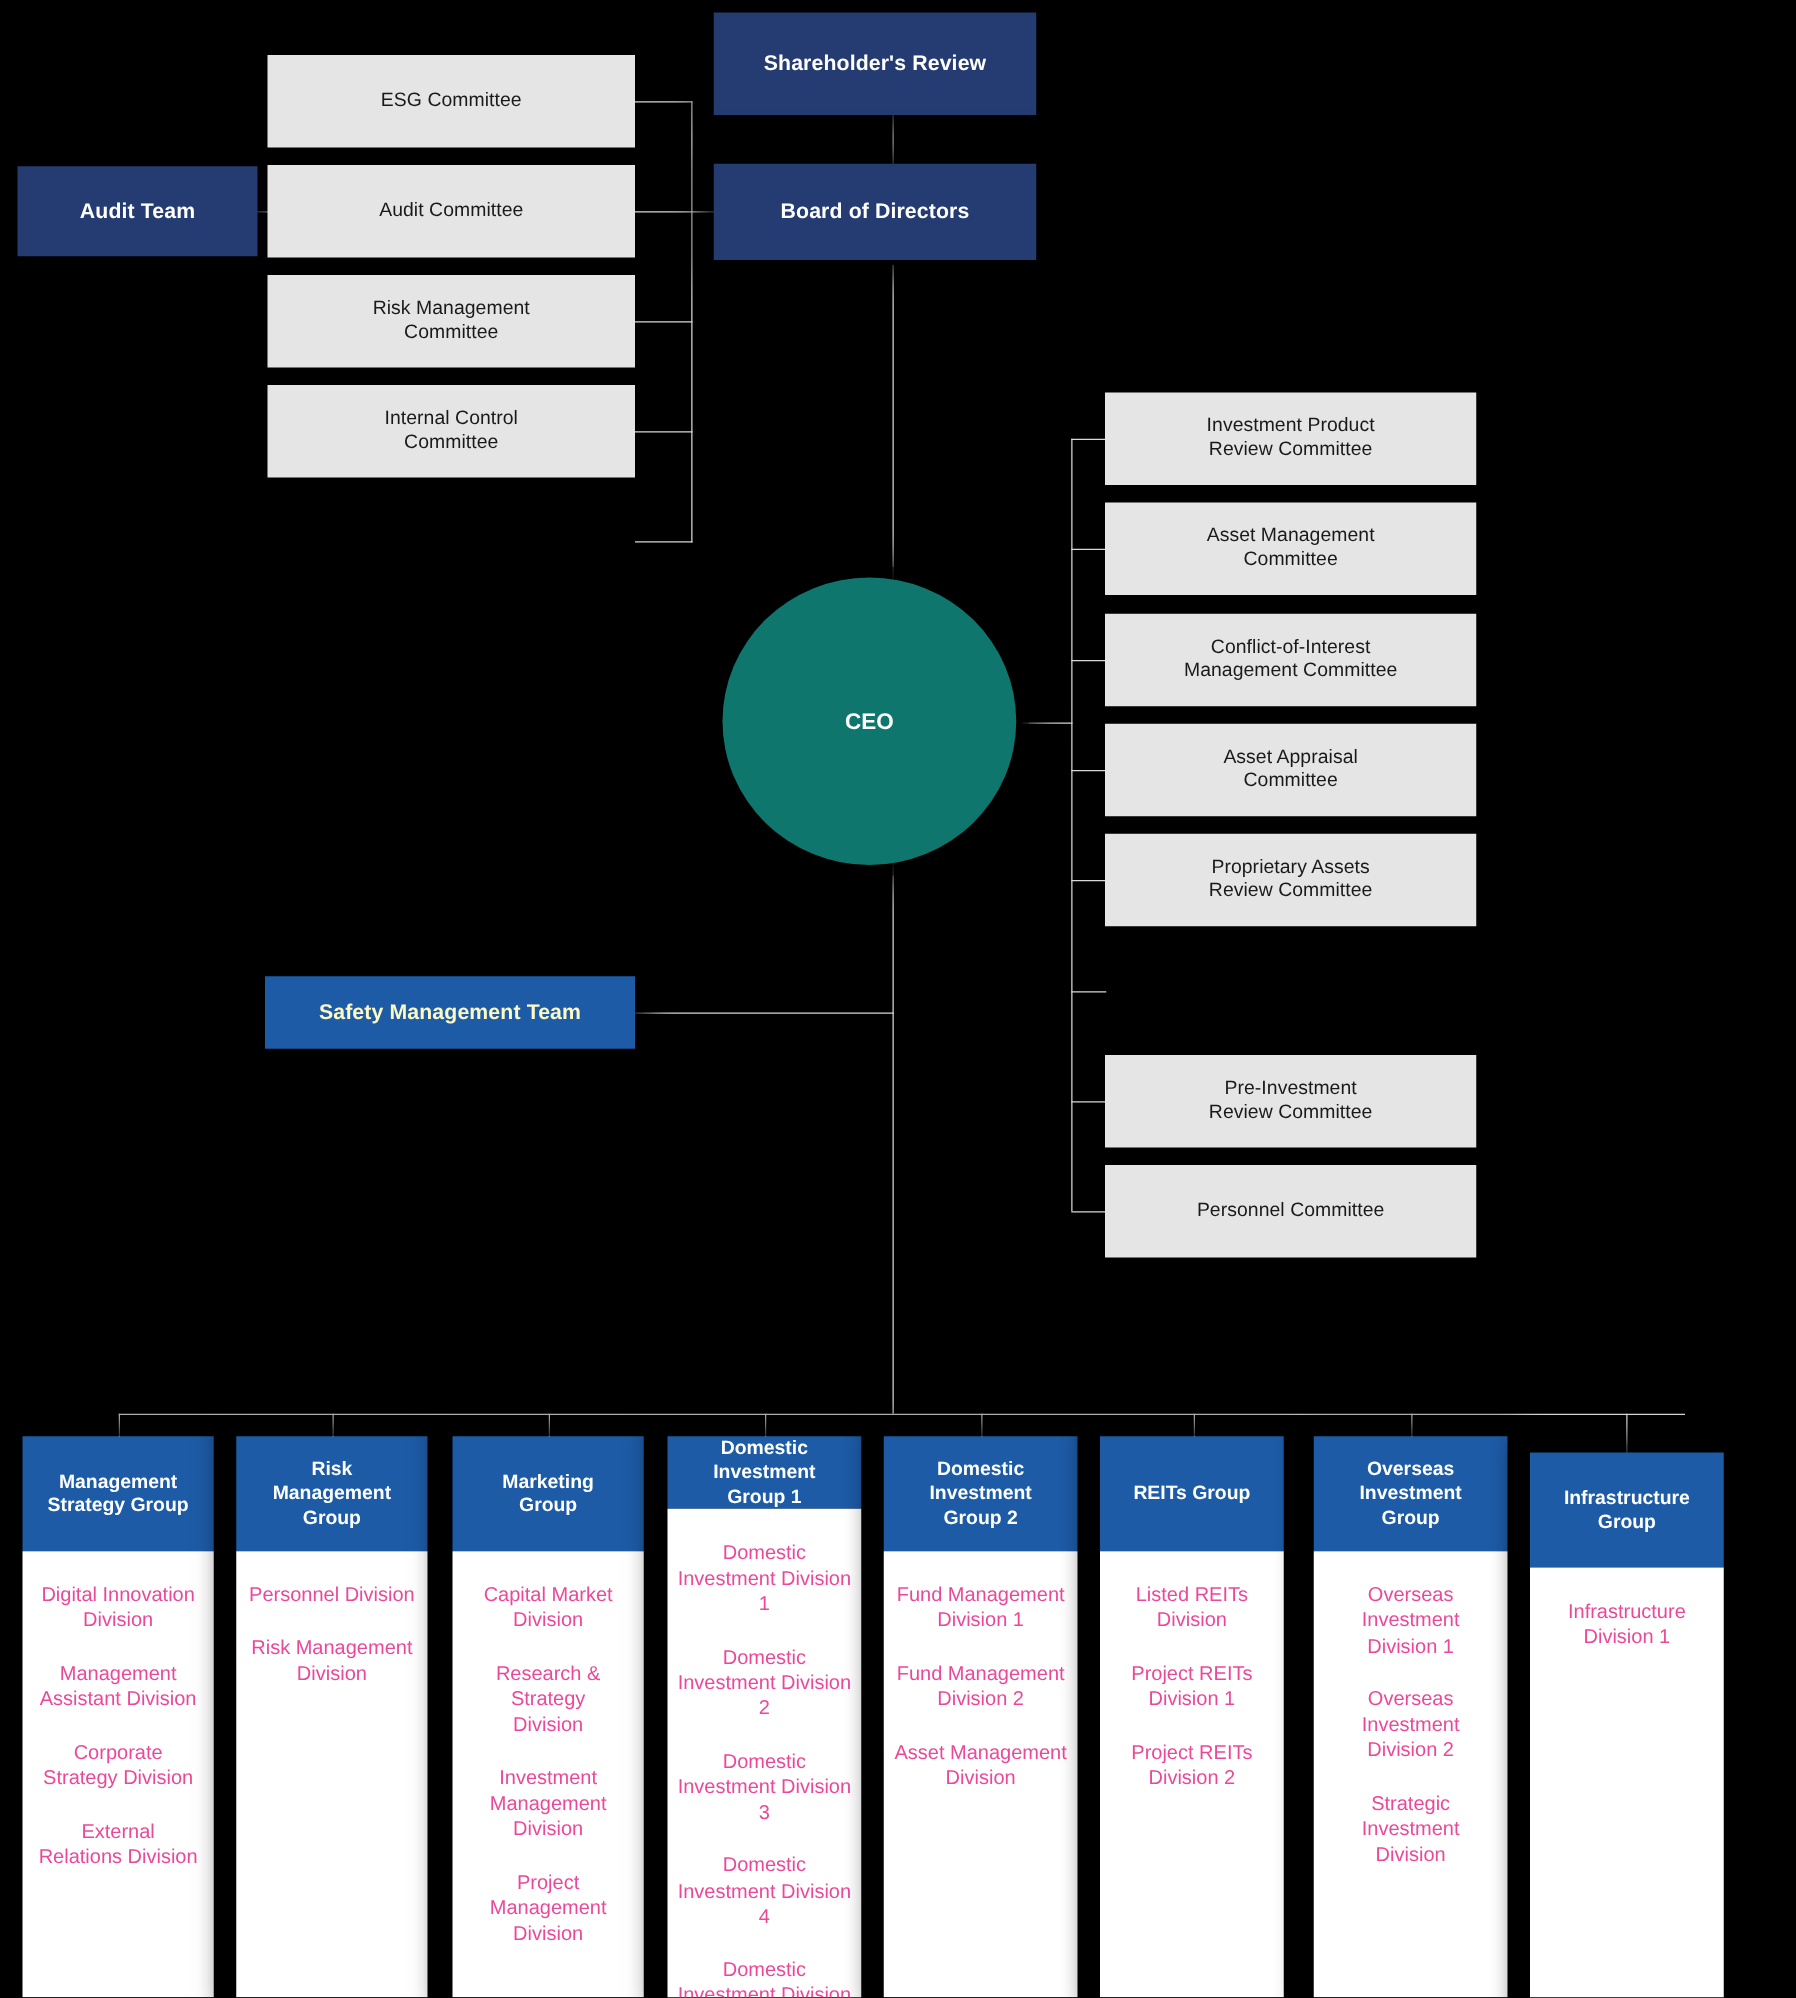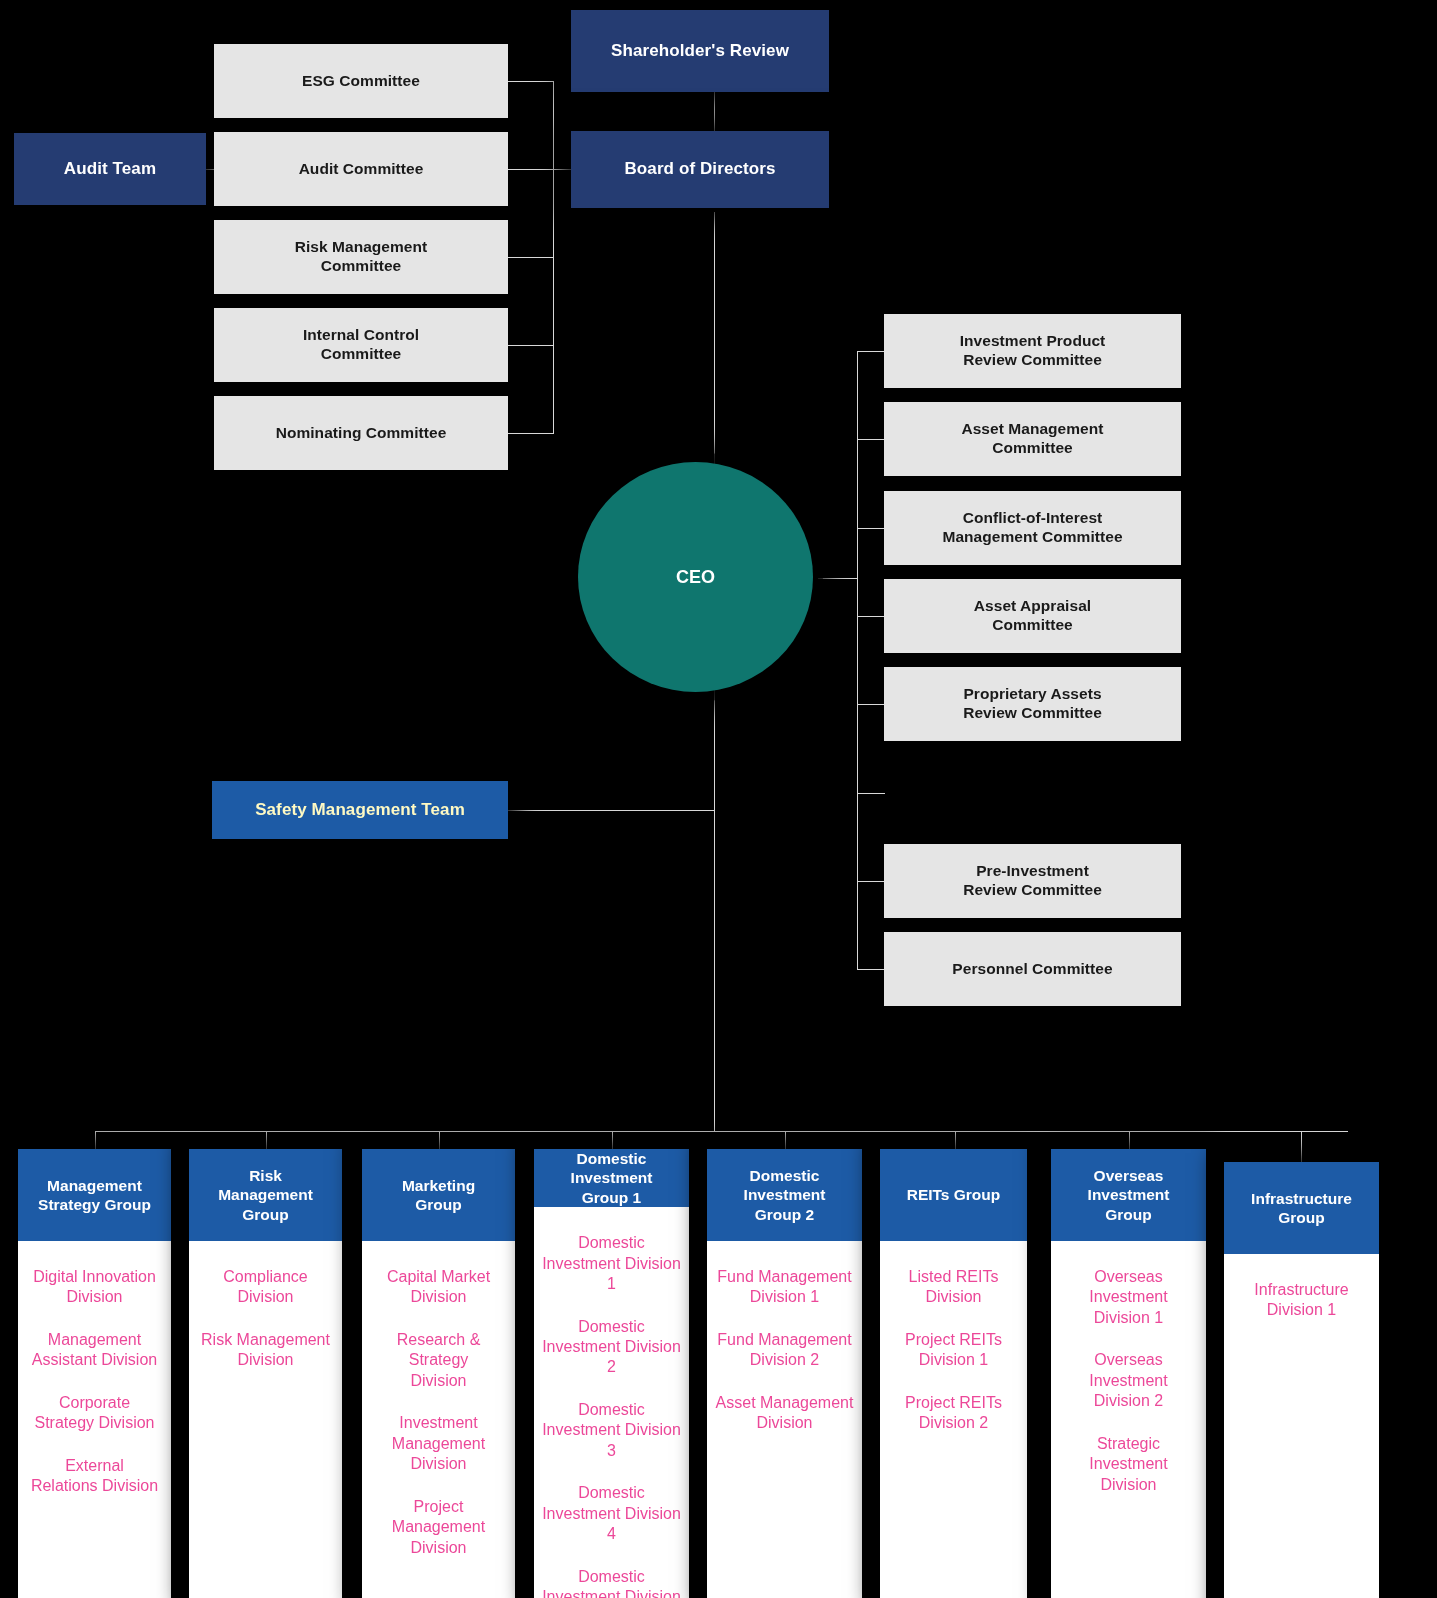--- a/index.html
+++ b/index.html
@@ -49,21 +49,21 @@
     background: #1d5ba6;
     color: #fef9c3;
     font-weight: 700;
     font-size: 17px;
     letter-spacing: 0.1px;
     box-shadow: 0 0 22px 10px rgba(0,0,0,0.95);
   }
   .node-grey {
     background: #e5e5e5;
     color: #1a1a1a;
-    font-weight: 700;
+    font-weight: 400;
     font-size: 15.5px;
     letter-spacing: 0.05px;
   }
 
   
   .ceo {
     position: absolute;
     border-radius: 50%;
     background: #0f766e;
     color: #ffffff;
@@ -166,21 +166,20 @@
   <div class="node node-navy" style="left:571px; top:10px; width:258px; height:82px;">Shareholder's Review</div>
 
   <div class="node node-navy" style="left:571px; top:131px; width:258px; height:77px;">Board of Directors</div>
 
   <div class="node node-navy" style="left:14px; top:133px; width:192px; height:72px;">Audit Team</div>
 
   <div class="node node-grey" style="left:214px; top:44px; width:294px; height:74px;">ESG Committee</div>
   <div class="node node-grey" style="left:214px; top:132px; width:294px; height:74px;">Audit Committee</div>
   <div class="node node-grey" style="left:214px; top:220px; width:294px; height:74px;">Risk Management<br>Committee</div>
   <div class="node node-grey" style="left:214px; top:308px; width:294px; height:74px;">Internal Control<br>Committee</div>
-  <div class="node node-grey" style="left:214px; top:396px; width:294px; height:74px;">Nominating Committee</div>
 
   <div class="ceo" style="left:578px; top:462px; width:235px; height:230px;">CEO</div>
 
   <div class="node node-blue" style="left:212px; top:781px; width:296px; height:58px;">Safety Management Team</div>
 
   <div class="node node-grey" style="left:884px; top:314px; width:297px; height:74px;">Investment Product<br>Review Committee</div>
   <div class="node node-grey" style="left:884px; top:402px; width:297px; height:74px;">Asset Management<br>Committee</div>
   <div class="node node-grey" style="left:884px; top:491px; width:297px; height:74px;">Conflict-of-Interest<br>Management Committee</div>
   <div class="node node-grey" style="left:884px; top:579px; width:297px; height:74px;">Asset Appraisal<br>Committee</div>
   <div class="node node-grey" style="left:884px; top:667px; width:297px; height:74px;">Proprietary Assets<br>Review Committee</div>
@@ -193,21 +192,21 @@
         <div class="group-body">
           <div class="division">Digital Innovation<br>Division</div>
           <div class="division">Management<br>Assistant Division</div>
           <div class="division">Corporate<br>Strategy Division</div>
           <div class="division">External<br>Relations Division</div>
         </div>
       </div>
       <div class="group-col" style="left: 189px; top: 1149px; width: 153px; height: 449px;">
         <div class="group-head">Risk<br>Management<br>Group</div>
         <div class="group-body">
-          <div class="division">Compliance Division</div>
+          <div class="division">Personnel Division</div>
           <div class="division">Risk Management<br>Division</div>
         </div>
       </div>
       <div class="group-col" style="left: 362px; top: 1149px; width: 153px; height: 449px;">
         <div class="group-head">Marketing<br>Group</div>
         <div class="group-body">
           <div class="division">Capital Market<br>Division</div>
           <div class="division">Research &amp; Strategy<br>Division</div>
           <div class="division">Investment<br>Management Division</div>
           <div class="division">Project Management<br>Division</div>

